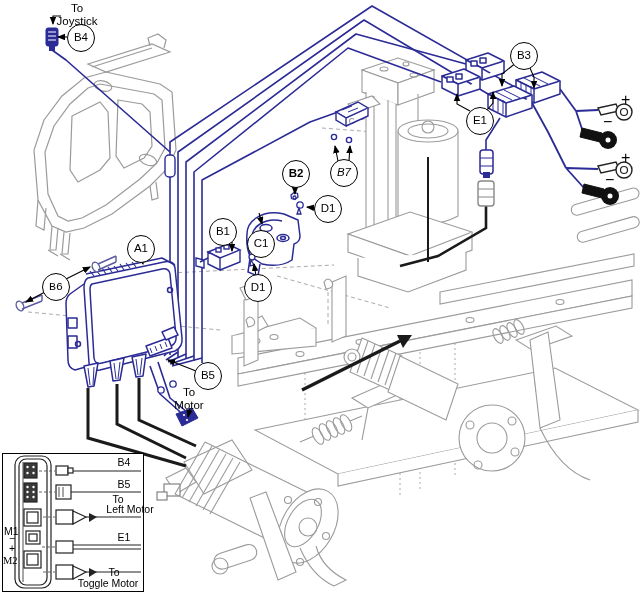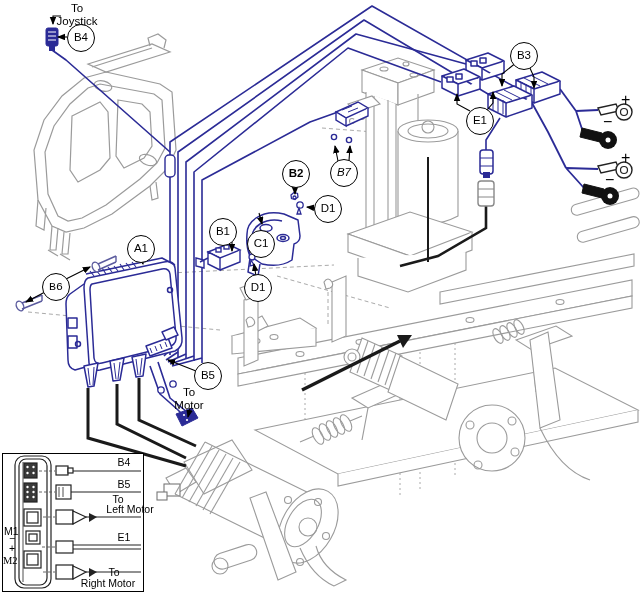--- a/index.html
+++ b/index.html
@@ -468,16 +468,16 @@
   <span class="lg" style="left:1px;top:72px;">M1</span>
   <span class="lg" style="left:6px;top:79px;">−</span>
   <span class="lg" style="left:6px;top:89px;">+</span>
   <span class="lg" style="left:0px;top:102px;font-family:Liberation Serif, serif;">M2</span>
   <span class="lg" style="left:108px;top:3px;width:26px;">B4</span>
   <span class="lg" style="left:108px;top:25px;width:26px;">B5</span>
   <span class="lg" style="left:100px;top:40px;width:30px;">To</span>
   <span class="lg" style="left:78px;top:50px;width:58px;margin-left:20px;">Left Motor</span>
   <span class="lg" style="left:108px;top:78px;width:26px;">E1</span>
   <span class="lg" style="left:96px;top:113px;width:30px;">To</span>
-  <span class="lg" style="left:74px;top:124px;width:62px;">Right Motor</span>
+  <span class="lg" style="left:74px;top:124px;width:62px;">Toggle Motor</span>
 </div>
 
 </div>
 
 </body></html>

